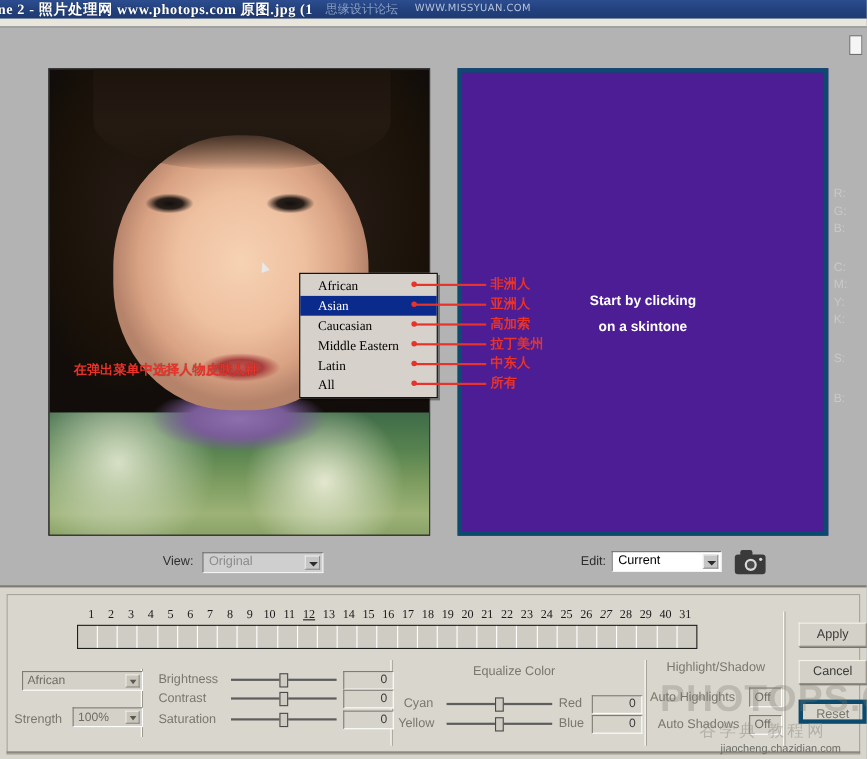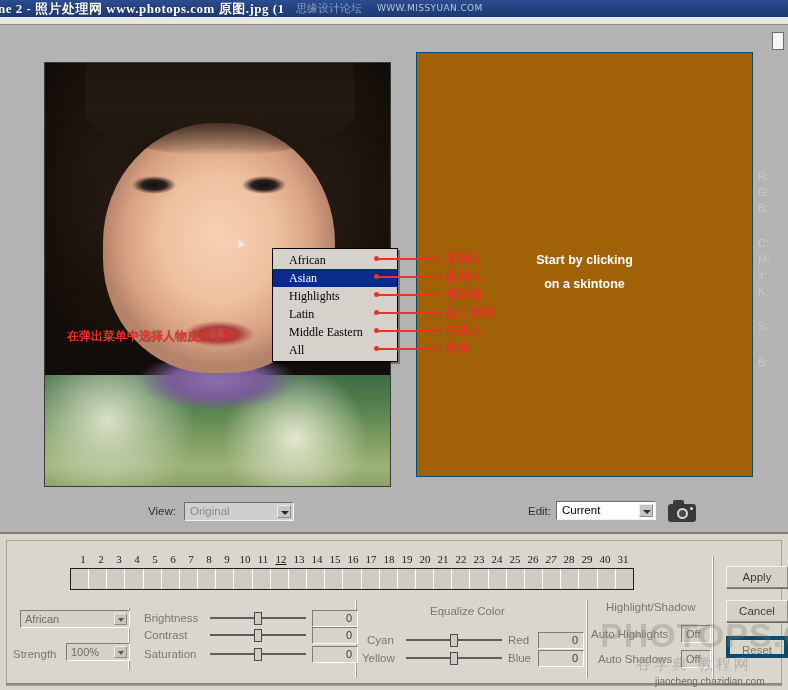--- a/index.html
+++ b/index.html
@@ -140,24 +140,24 @@
     font-family: "DejaVu Sans", sans-serif;
     font-size: 12px;
     color: #e8332a;
     font-weight: bold;
     text-shadow: 0 0 1px rgba(0,0,0,.35);
     white-space: nowrap;
   }
 
   
   .black-panel {
-    position: absolute; left: 416px; top: 52px;
+    position: absolute; left: 416px; top: 62px;
     width: 337px; height: 425px;
-    background: #a16207;
-    border: 1px solid #0c4a6e;
+    background: #4c1d95;
+    border: 4px solid #0c4a6e;
   }
   .bp-line {
     position: absolute;
     width: 100%;
     text-align: center;
     color: #ffffff;
     font-size: 12.5px;
     font-weight: bold;
     font-family: "Liberation Sans", sans-serif;
   }
@@ -456,23 +456,23 @@
   <div class="photo-caption">在弹出菜单中选择人物皮肤人种</div>
 
   <div class="black-panel">
     <div class="bp-line l1">Start by clicking</div>
     <div class="bp-line l2">on a skintone</div>
   </div>
 
   <div class="menu">
     <div class="menu-item">African</div>
     <div class="menu-item sel">Asian</div>
-    <div class="menu-item">Highlights</div>
+    <div class="menu-item">Caucasian</div>
+    <div class="menu-item">Middle Eastern</div>
     <div class="menu-item">Latin</div>
-    <div class="menu-item">Middle Eastern</div>
     <div class="menu-item">All</div>
   </div>
 
   <div class="anno" style="left:374px; top:251px;">
     <div class="dot"></div>
     <div class="line" style="width:64px;"></div>
     <div class="cn" style="left:72px;">非洲人</div>
   </div>
   <div class="anno" style="left:374px; top:269px;">
     <div class="dot"></div>

